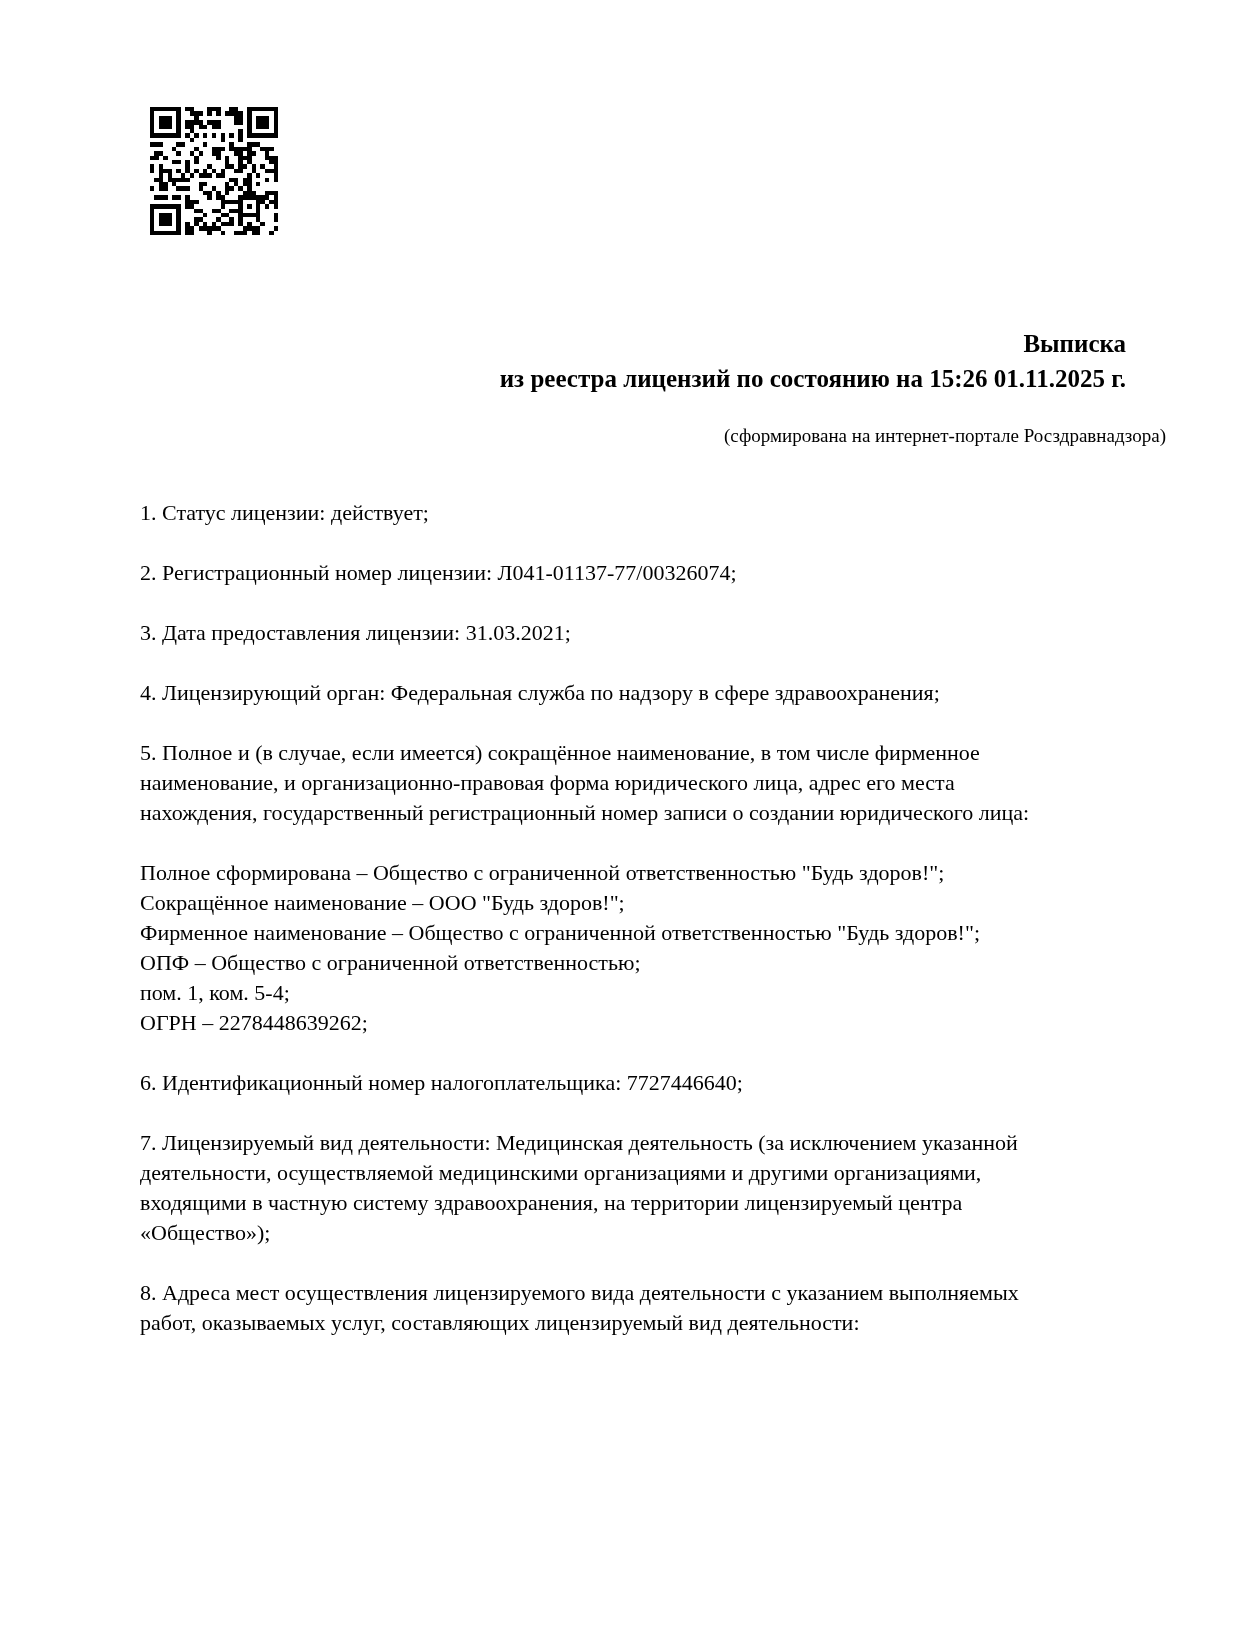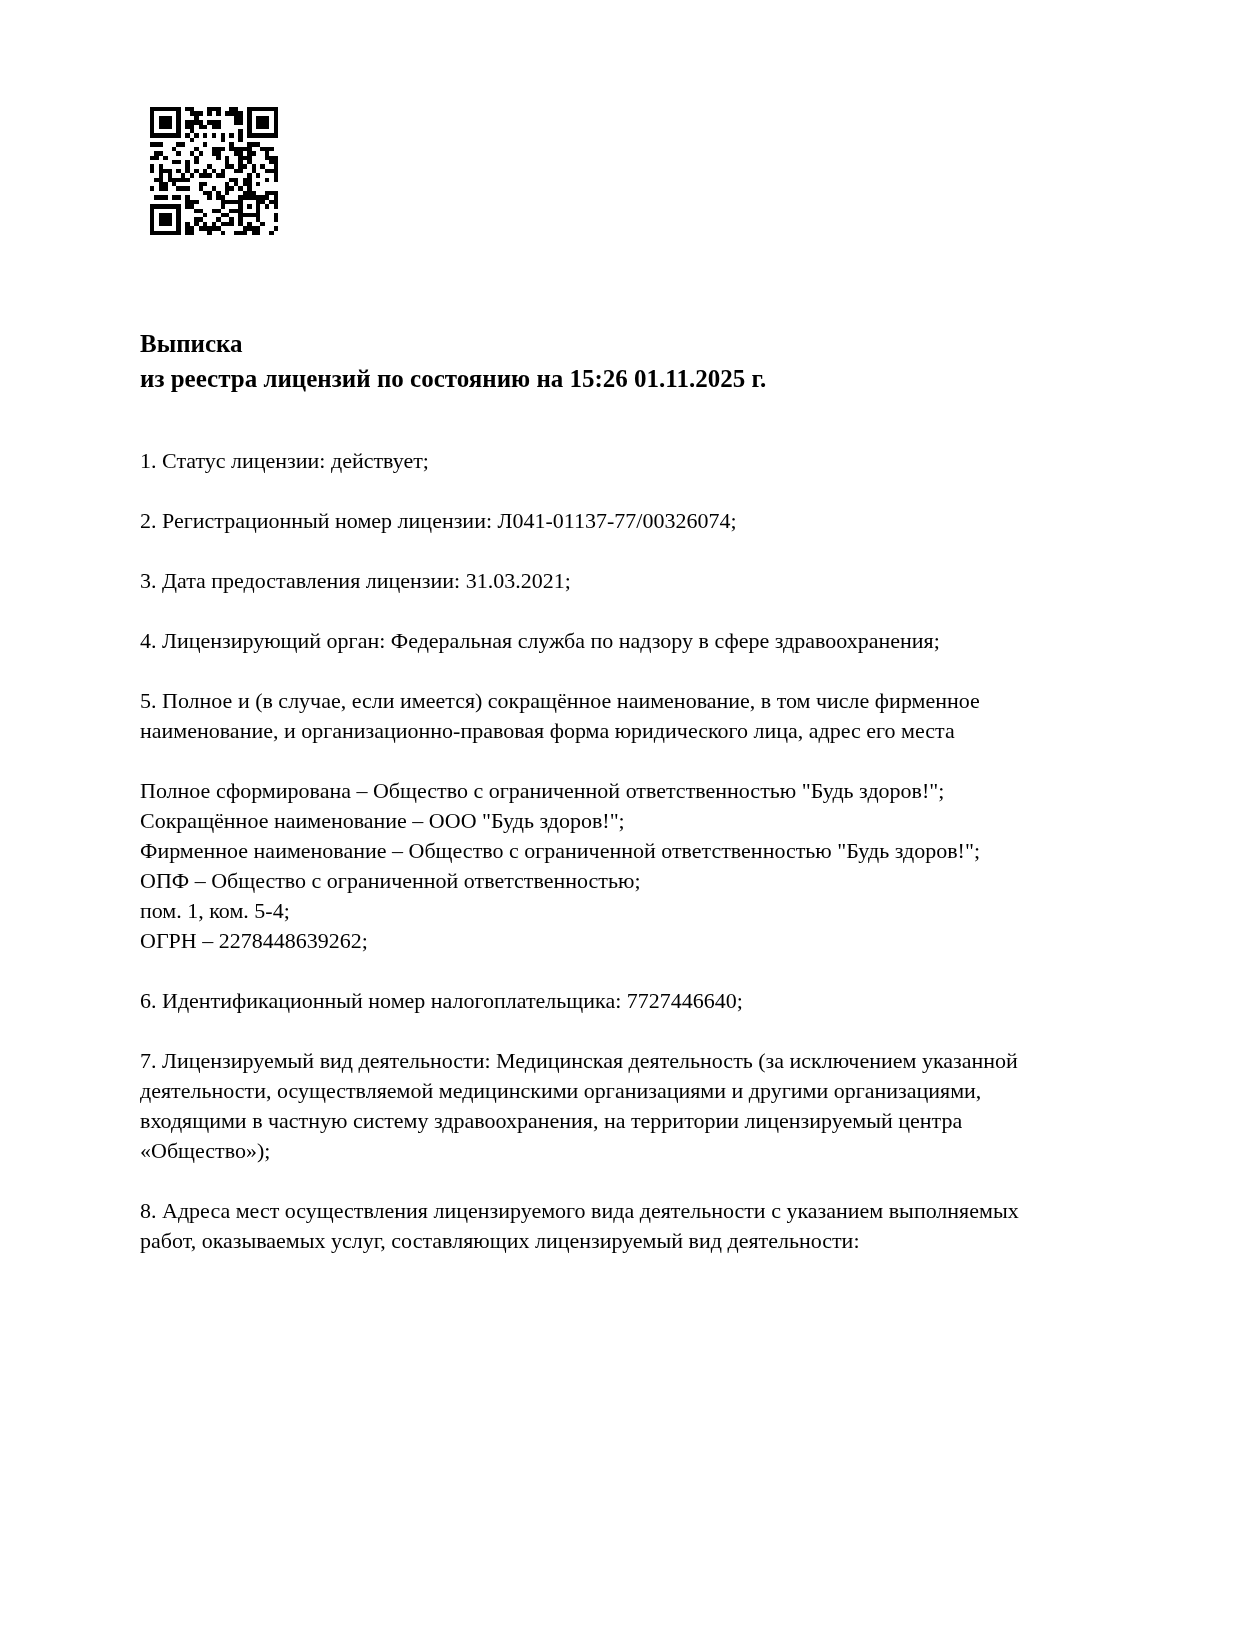--- a/index.html
+++ b/index.html
@@ -22,21 +22,21 @@
   }
   .content {
     position: absolute;
     left: 140px;
     top: 0;
     width: 1026px;
   }
   .title-block {
     margin-top: 326px;
     margin-right: 40px;
-    text-align: left;
+    text-align: right;
     font-weight: 700;
     font-size: 25px;
     line-height: 35px;
   }
   .subtitle {
     margin-top: 28px;
     text-align: right;
     font-size: 19px;
     line-height: 24px;
   }
@@ -433,37 +433,39 @@
         <rect x="24" y="28" width="1" height="1"></rect>
         <rect x="27" y="28" width="1" height="1"></rect>
       </svg></div>
 
   <div class="content">
     <div class="title-block">
       <div>Выписка</div>
       <div>из реестра лицензий по состоянию на 15:26 01.11.2025 г.</div>
     </div>
 
+    <div class="subtitle">(сформирована на интернет-портале Росздравнадзора)</div>
 
     <div class="document-body">
         <div class="para">
           <div>1. Статус лицензии: действует;</div>
         </div>
         <div class="para">
           <div>2. Регистрационный номер лицензии: Л041-01137-77/00326074;</div>
         </div>
         <div class="para">
           <div>3. Дата предоставления лицензии: 31.03.2021;</div>
         </div>
         <div class="para">
           <div>4. Лицензирующий орган: Федеральная служба по надзору в сфере здравоохранения;</div>
         </div>
         <div class="para">
           <div>5. Полное и (в случае, если имеется) сокращённое наименование, в том числе фирменное</div>
           <div>наименование, и организационно-правовая форма юридического лица, адрес его места</div>
+          <div>нахождения, государственный регистрационный номер записи о создании юридического лица:</div>
         </div>
         <div class="para">
           <div>Полное сформирована – Общество с ограниченной ответственностью "Будь здоров!";</div>
           <div>Сокращённое наименование – ООО "Будь здоров!";</div>
           <div>Фирменное наименование – Общество с ограниченной ответственностью "Будь здоров!";</div>
           <div>ОПФ – Общество с ограниченной ответственностью;</div>
           <div>пом. 1, ком. 5-4;</div>
           <div>ОГРН – 2278448639262;</div>
         </div>
         <div class="para">

